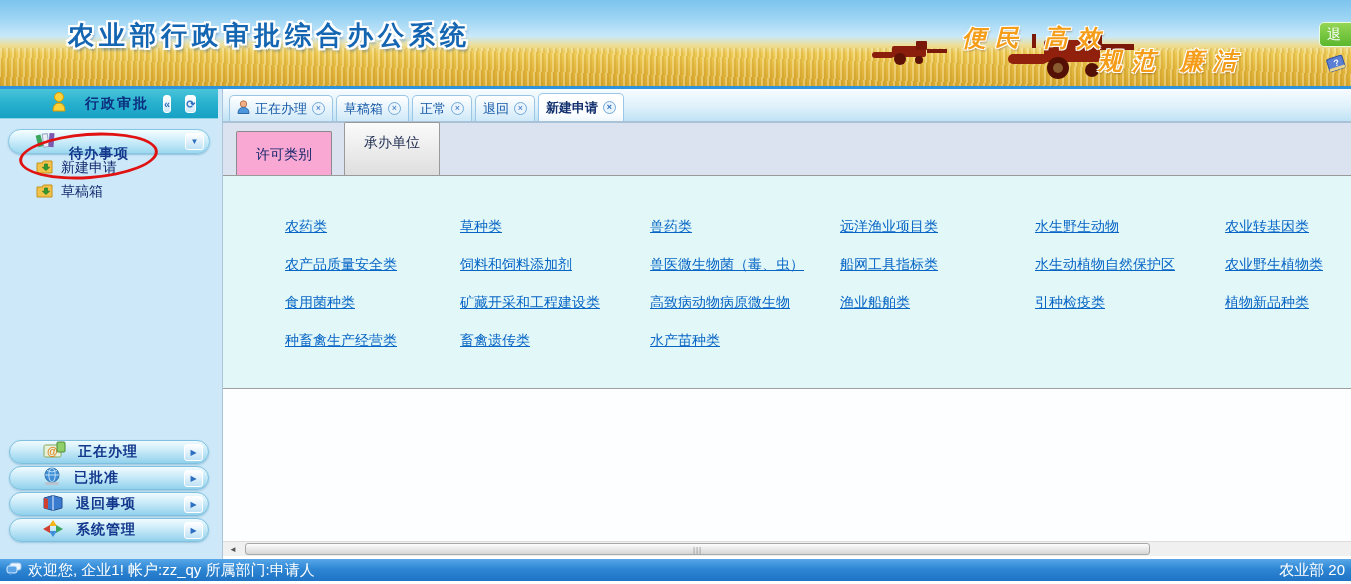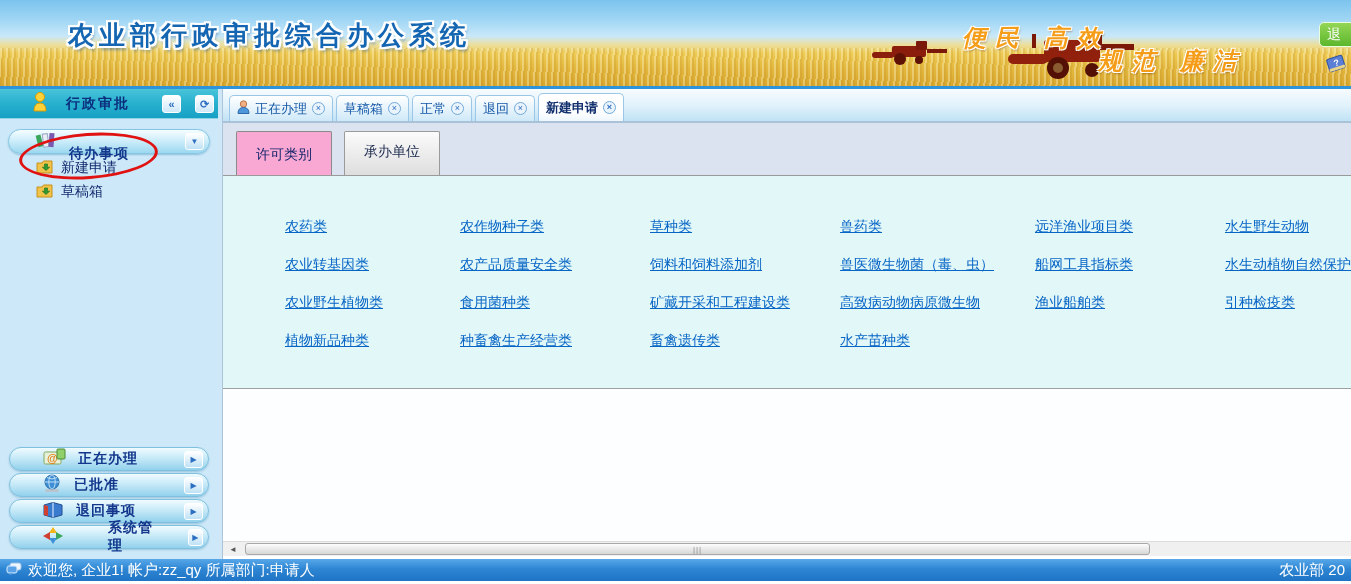--- a/index.html
+++ b/index.html
@@ -27,62 +27,62 @@
     background:linear-gradient(180deg,#94d655,#5cb72d); border:1px solid #e8ffe0; border-radius:5px;
     color:#fff; font-size:14px; text-align:left; padding-left:7px; line-height:23px; cursor:pointer; }
   .help-icon { position:absolute; right:4px; top:54px; z-index:4; cursor:pointer; }
 
   
   #main { position:relative; display:flex; width:100%; height:470px; }
 
   
   #sidebar { position:relative; width:218px; height:100%; background:#cde9f9; display:flex; flex-direction:column; flex:0 0 218px; }
   .sb-header { height:30px; background:linear-gradient(180deg,#49c4da 0%,#2ab2cf 45%,#16a0c4 100%);
-    border-bottom:1px solid #8fd2e2; display:flex; align-items:center; padding:0 4px; }
+    border-bottom:1px solid #8fd2e2; display:flex; align-items:center; padding:0 23px; }
   .sb-header .person { margin-left:28px; }
   .sb-header-title { flex:0 0 auto; margin-left:18px; font-size:14px; font-weight:bold; color:#0c2f7e; letter-spacing:2px; }
   .sb-hbtn { width:19px; height:18px; margin-left:14px; background:linear-gradient(180deg,#ffffff,#cfe8f8);
     border:1px solid #fff; border-radius:3px; color:#2d6fc0; font-size:11px; font-weight:bold; line-height:16px; text-align:center; cursor:pointer; }
   .sb-hbtn.refresh { margin-left:14px; }
   .sb-spacer-btn { flex:1; }
   .todo-bar { margin:10px 8px 2px 8px; height:25px; border-radius:13px; border:1px solid #86c6e2;
     background:linear-gradient(180deg,#f6fdff 0%,#cfeefb 45%,#9cd8ef 100%); box-shadow:0 1px 2px rgba(40,110,160,.35);
     display:flex; align-items:center; padding:0 5px 0 26px; cursor:pointer; }
   .todo-bar-label { margin-left:12px; font-size:14px; font-weight:bold; color:#12378c; letter-spacing:1px;margin-top:24px; }
   .mini-btn { margin-left:auto; width:19px; height:17px; background:linear-gradient(180deg,#ffffff,#bfe2f6);
     border:1px solid #fff; border-radius:3px; color:#2d6fc0; font-size:8px; line-height:15px; text-align:center; cursor:pointer; }
   .todo-item { height:24px; display:flex; align-items:center; padding-left:36px; font-size:14px; color:#122a6e; cursor:pointer; }
   .todo-item .lbl { margin-left:8px; }
   .sb-flex { flex:1; }
   .acc-item { margin:1px 9px; height:24px; border-radius:12px; border:1px solid #7fc0de;
     background:linear-gradient(180deg,#f0fbff 0%,#c8eaf8 45%,#92d1ec 100%); box-shadow:0 1px 2px rgba(40,110,160,.3);
     display:flex; align-items:center; padding:0 5px 0 32px; cursor:pointer; }
   .acc-label { margin-left:12px; font-size:14px; font-weight:bold; color:#12378c; letter-spacing:1px; }
-  .acc-item:last-child { margin-bottom:10px;gap:32px; }
+  .acc-item:last-child { margin-bottom:17px; }
 
   
   #splitter { width:4px; background:#cfe7f7; flex:0 0 4px; }
 
   
   #content { position:relative; flex:1; height:100%; background:#fff; border-left:1px solid #aac4da; }
   .tabstrip { height:34px; background:linear-gradient(180deg,#f7fcff 0%,#dff1fb 55%,#bfe2f4 100%);
     border-bottom:2px solid #a9c2d8; display:flex; align-items:flex-end; padding-left:6px; gap:3px; }
   .wtab { height:26px; display:flex; align-items:center; gap:5px; padding:0 7px;
     border:1px solid #9cc6e6; border-bottom:none; border-radius:5px 5px 0 0;
     background:linear-gradient(180deg,#ffffff 0%,#e7f4fc 50%,#cfe9f8 100%);
     font-size:13px; color:#1558a8; cursor:pointer; white-space:nowrap; }
   .wtab.active { background:linear-gradient(180deg,#ffffff 0%,#fdfeff 70%,#eef7fd 100%);
     font-weight:bold; color:#12306e; height:28px; }
   .tab-close { display:inline-block; width:13px; height:13px; border-radius:50%; border:1px solid #70a8d8;
     background:#eaf4fd; color:#2d6fc0; font-size:9px; line-height:11px; text-align:center; cursor:pointer; }
   .inner-header { position:relative; height:53px; background:#dbe3f0; border-bottom:1px solid #9a9a9a; }
   .itab { position:absolute; bottom:0; width:96px; text-align:center; font-size:14px; cursor:pointer; }
   .itab-active { left:13px; height:44px; background:#f9a8d4; border:1px solid #8a8a8a; border-bottom:none;
     border-radius:2px 2px 0 0; line-height:44px; color:#14246a; z-index:2; }
-  .itab-idle { left:121px; height:44px; background:linear-gradient(180deg,#fbfbfb,#dedede);
+  .itab-idle { left:121px; height:53px; background:linear-gradient(180deg,#fbfbfb,#dedede);
     border:1px solid #9a9a9a; border-bottom:none; border-radius:2px 2px 0 0; line-height:39px; color:#1c2a4e; }
   .panel-body { height:213px; background:#e2f7f8; border-bottom:1px solid #a0a0a0;
     padding:42px 0 0 62px; display:grid; grid-template-columns:175px 190px 190px 195px 190px 200px;
     grid-auto-rows:38px; align-items:start; }
   .cat { font-size:14px; color:#0765c5; text-decoration:underline; white-space:nowrap; cursor:pointer; }
   .white-rest { height:151px; background:#fdfeff; }
   .hscroll { position:absolute; left:0; right:0; bottom:3px; height:15px; background:#f0f0f0; border-top:1px solid #dcdcdc; }
   .hs-arrow { position:absolute; top:1px; width:16px; height:13px; color:#555; font-size:8px; line-height:13px; text-align:center; cursor:pointer; }
   .hs-left { left:2px; }
   .hs-thumb { position:absolute; left:22px; top:1px; width:905px; height:12px; border:1px solid #a8a8a8; border-radius:3px;
@@ -273,21 +273,20 @@
         </div>
       </div>
 
       <div class="inner-header">
         <div class="itab itab-active">许可类别</div>
         <div class="itab itab-idle">承办单位</div>
       </div>
 
       <div class="panel-body">
         <a class="cat">农药类</a>
-        <a class="cat">农作物种子类</a>
         <a class="cat">草种类</a>
         <a class="cat">兽药类</a>
         <a class="cat">远洋渔业项目类</a>
         <a class="cat">水生野生动物</a>
         <a class="cat">农业转基因类</a>
         <a class="cat">农产品质量安全类</a>
         <a class="cat">饲料和饲料添加剂</a>
         <a class="cat">兽医微生物菌（毒、虫）</a>
         <a class="cat">船网工具指标类</a>
         <a class="cat">水生动植物自然保护区</a>

